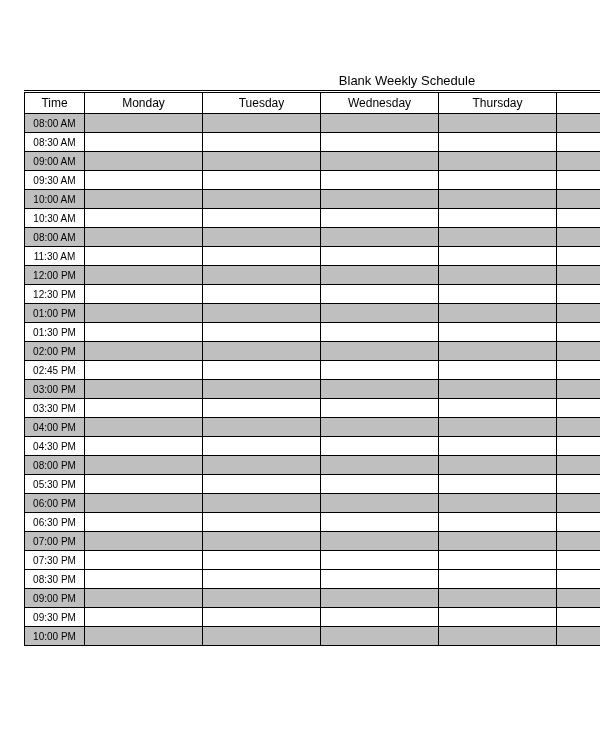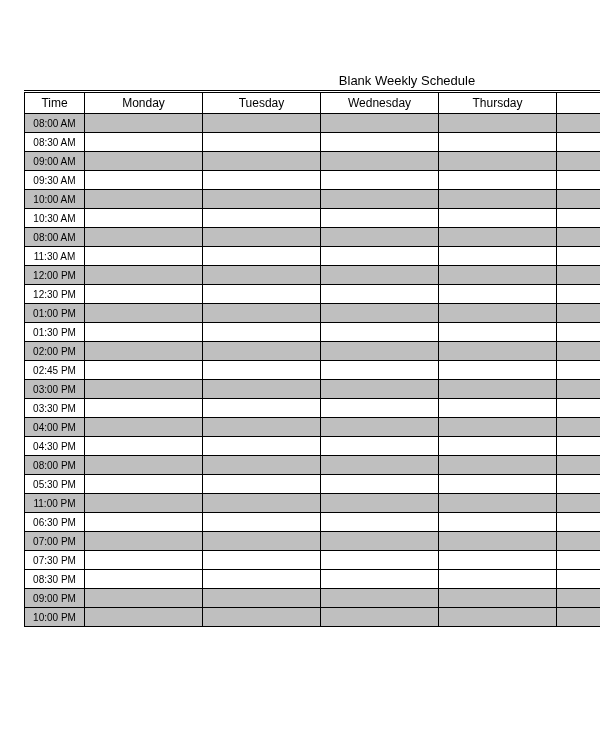--- a/index.html
+++ b/index.html
@@ -244,21 +244,21 @@
         </tr>
         <tr class="plain">
           <td class="time">05:30 PM</td>
           <td></td>
           <td></td>
           <td></td>
           <td></td>
           <td class="partial"></td>
         </tr>
         <tr class="shaded">
-          <td class="time">11:00 PM</td>
+          <td class="time">06:00 PM</td>
           <td></td>
           <td></td>
           <td></td>
           <td></td>
           <td class="partial"></td>
         </tr>
         <tr class="plain">
           <td class="time">06:30 PM</td>
           <td></td>
           <td></td>
@@ -285,20 +285,28 @@
         <tr class="plain">
           <td class="time">08:30 PM</td>
           <td></td>
           <td></td>
           <td></td>
           <td></td>
           <td class="partial"></td>
         </tr>
         <tr class="shaded">
           <td class="time">09:00 PM</td>
+          <td></td>
+          <td></td>
+          <td></td>
+          <td></td>
+          <td class="partial"></td>
+        </tr>
+        <tr class="plain">
+          <td class="time">09:30 PM</td>
           <td></td>
           <td></td>
           <td></td>
           <td></td>
           <td class="partial"></td>
         </tr>
         <tr class="shaded">
           <td class="time">10:00 PM</td>
           <td></td>
           <td></td>

